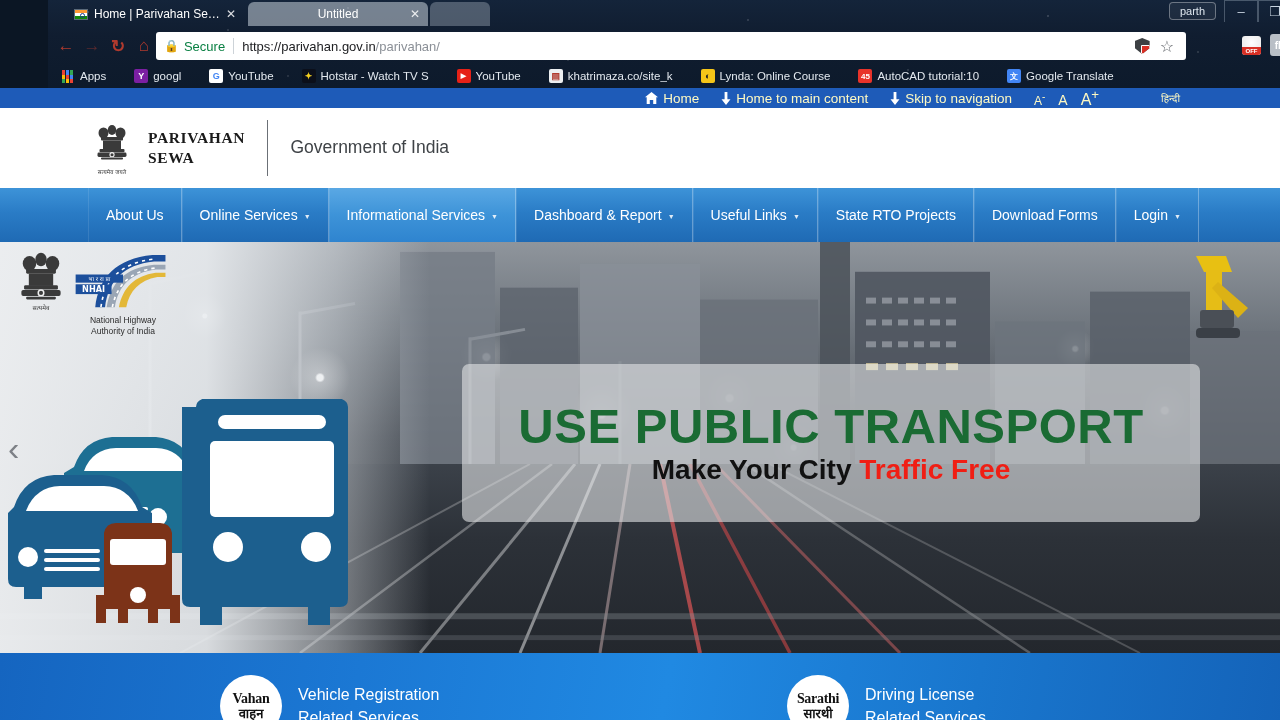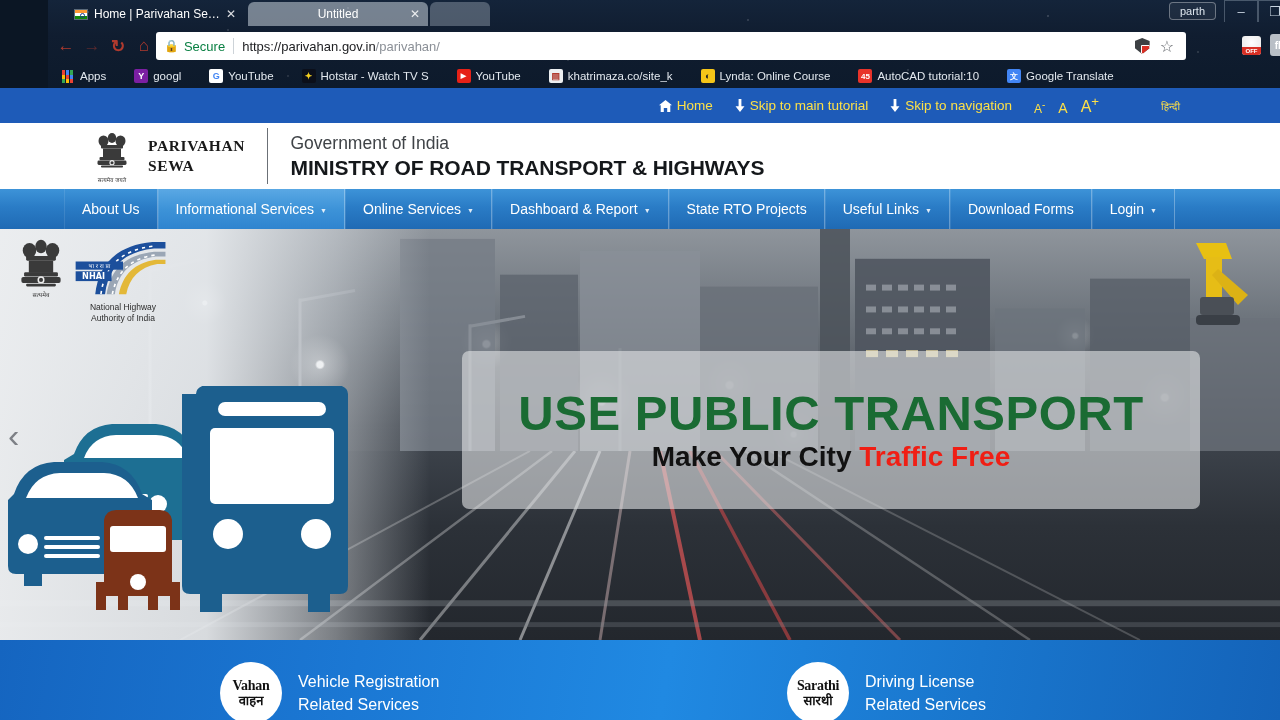--- a/index.html
+++ b/index.html
@@ -145,45 +145,45 @@
       linear-gradient(90deg,#4285f4 3px,transparent 3px) 8px 4px/5px 5px,
       linear-gradient(90deg,#ea4335 3px,transparent 3px) 8px 8px/5px 5px;
     background-repeat:no-repeat;
   }
 
   
   .page{ position:absolute; top:88px; left:0; width:1280px; height:632px; background:#fff; overflow:hidden; }
 
   
   .util-bar{
-    height:35px; background:#1e5bb8; display:flex; align-items:center;
+    height:20px; background:#1e5bb8; display:flex; align-items:center;
     justify-content:flex-end; padding-right:100px; gap:22px;
-    color:#fde047; font-size:13.5px;
+    color:#fef9c3; font-size:13.5px;
   }
   .util-item{ display:flex; align-items:center; gap:5px; white-space:nowrap; }
   .util-sizes{ display:flex; align-items:baseline; gap:13px; }
   .fs-sm{ font-size:12px; } .fs-md{ font-size:14px; } .fs-lg{ font-size:16px; }
   .hindi{ font-size:10px;padding-left:40px; }
 
   
-  .masthead{ height:66px; background:#ffffff; display:flex; align-items:center; padding-left:88px; }
+  .masthead{ height:80px; background:#ffffff; display:flex; align-items:center; padding-left:88px; }
   .emblem{ width:48px;height:56px; margin-right:12px; display:flex;flex-direction:column;align-items:center;justify-content:flex-end; }
   .emblem svg{ display:block; }
   .emblem-text{ font-size:5.5px; color:#333; letter-spacing:.2px; margin-top:1px; }
   .brand{ font-family:"Liberation Serif", serif; font-weight:bold; font-size:15.5px;
           color:#1a1a1a; line-height:1.28; letter-spacing:.6px; }
   .mast-divider{ width:1.5px; height:56px; background:#6b7076; margin:0 22px; }
   .gov-line{ font-size:17.5px; color:#3f4347; line-height:1.3; margin-bottom:2px; }
   .ministry-line{ font-size:21px; font-weight:bold; color:#15181b; letter-spacing:-.1px; }
 
   
   .menubar{
-    height:40px;
+    height:54px;
     background:linear-gradient(180deg,#3d93d8 0%,#2a7cc6 45%,#1f6ab4 100%);
-    display:flex; align-items:stretch; padding-left:64px;
+    display:flex; align-items:stretch; padding-left:88px;
   }
   .menu-item{
     display:flex; align-items:center; gap:6px;
     padding:0 17px; color:#ffffff; font-size:14px; white-space:nowrap;
     border-right:1px solid rgba(255,255,255,.30);
     border-left:1px solid rgba(255,255,255,.10);
   }
   .menu-item.hover{ background:linear-gradient(180deg,#5aa8e4 0%,#3d93d8 50%,#2f84cf 100%); }
   .caret{ font-size:7px; opacity:.85; transform:translateY(1px); }
 
@@ -349,21 +349,21 @@
     <span class="util-item">
       <svg width="13" height="12" viewBox="0 0 13 12">
         <path d="M6.5 0 0 5.2h1.7V12h3.1V8h3.4v4h3.1V5.2H13z" fill="#ffffff"></path>
       </svg>
       <span>Home</span>
     </span>
     <span class="util-item">
       <svg width="10" height="13" viewBox="0 0 10 13">
         <path d="M3.6 0h2.8v7.2h3.1L5 13 .5 7.2h3.1z" fill="#ffffff"></path>
       </svg>
-      <span>Skip to main tutorial</span>
+      <span>Home to main content</span>
     </span>
     <span class="util-item">
       <svg width="10" height="13" viewBox="0 0 10 13">
         <path d="M3.6 0h2.8v7.2h3.1L5 13 .5 7.2h3.1z" fill="#ffffff"></path>
       </svg>
       <span>Skip to navigation</span>
     </span>
     <span class="util-sizes">
       <span class="fs-sm"><span>A</span><sup>-</sup></span>
       <span class="fs-md">A</span>
@@ -390,46 +390,45 @@
       </svg>
       <span class="emblem-text">सत्यमेव जयते</span>
     </div>
     <div class="brand">
       <div>PARIVAHAN</div>
       <div>SEWA</div>
     </div>
     <div class="mast-divider"></div>
     <div>
       <div class="gov-line">Government of India</div>
-      <div class="ministry-line">MINISTRY OF ROAD TRANSPORT &amp; HIGHWAYS</div>
     </div>
   </div>
 
   <div class="menubar">
     <div class="menu-item">
       <span>About Us</span>
     </div>
+    <div class="menu-item">
+      <span>Online Services</span>
+      <span class="caret">▼</span>
+    </div>
     <div class="menu-item hover">
       <span>Informational Services</span>
       <span class="caret">▼</span>
     </div>
     <div class="menu-item">
-      <span>Online Services</span>
-      <span class="caret">▼</span>
-    </div>
-    <div class="menu-item">
       <span>Dashboard &amp; Report</span>
       <span class="caret">▼</span>
-    </div>
-    <div class="menu-item">
-      <span>State RTO Projects</span>
     </div>
     <div class="menu-item">
       <span>Useful Links</span>
       <span class="caret">▼</span>
+    </div>
+    <div class="menu-item">
+      <span>State RTO Projects</span>
     </div>
     <div class="menu-item">
       <span>Download Forms</span>
     </div>
     <div class="menu-item">
       <span>Login</span>
       <span class="caret">▼</span>
     </div>
   </div>
 

